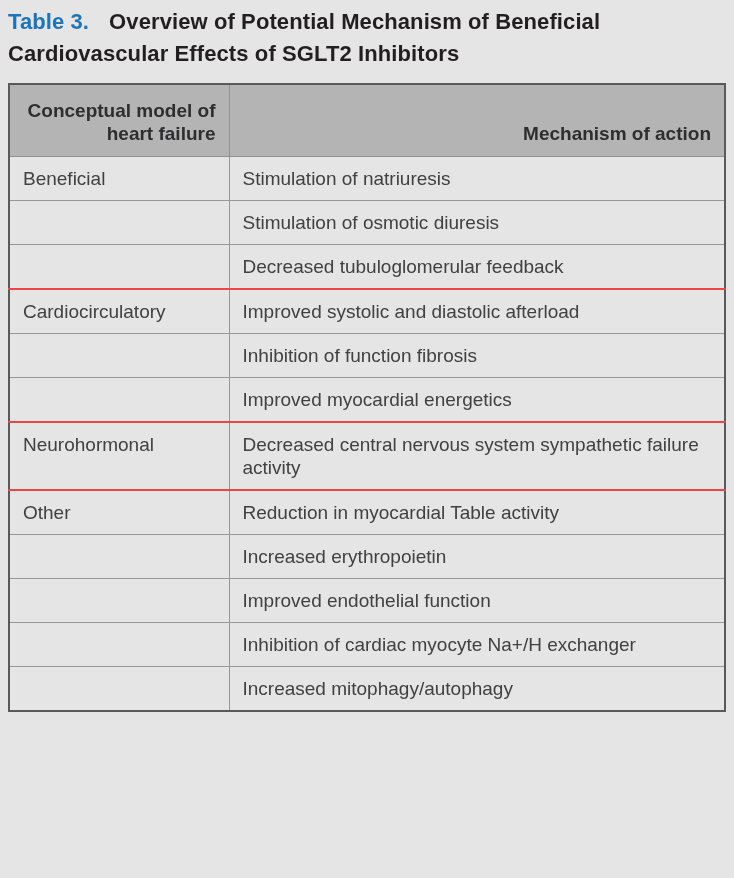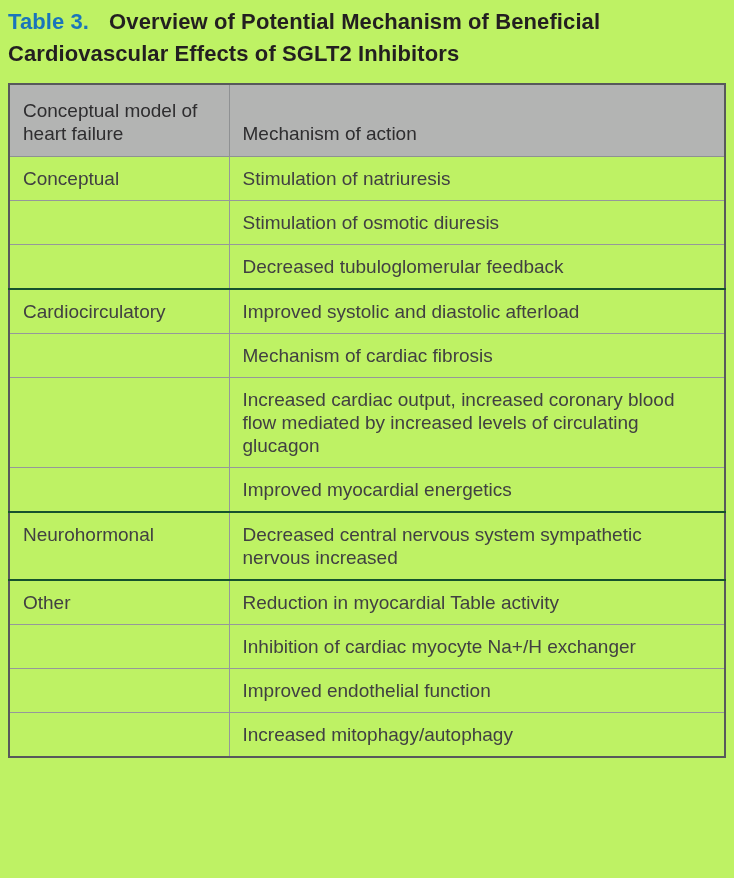--- a/index.html
+++ b/index.html
@@ -6,21 +6,21 @@
     margin: 0;
     padding: 0;
     background: #ffffff;
     font-family: "Liberation Sans", "DejaVu Sans", sans-serif;
   }
   .page {
     width: 734px;
     height: 878px;
     box-sizing: border-box;
     padding: 6px 8px 0 8px;
-    background: #bef264;
+    background: #e5e5e5;
     overflow: hidden;
   }
   .title {
     margin: 0 0 13px 0;
     font-size: 22px;
     line-height: 32px;
     font-weight: bold;
     color: #231f20;
     letter-spacing: 0.1px;
   }
@@ -38,31 +38,32 @@
     border: 1px solid #96989a;
     padding: 10px 13px;
     font-size: 19px;
     line-height: 23px;
     text-align: left;
     overflow-wrap: break-word;
   }
   table.tbl th {
     background: #b3b4b3;
     color: #2e2d2f;
-    font-weight: normal;
+    font-weight: bold;
     vertical-align: bottom;
     padding-top: 14px;
     padding-bottom: 11px;
     border-color: #8f9193;
+    text-align: right;
   }
   table.tbl { border: 2px solid #58595b; }
   thead tr th { border-bottom: 1px solid #6d6e71; }
   col.c1 { width: 220px; }
   tbody td { vertical-align: top; }
-  tbody tr.group-start td { border-top: 2px solid #14532d; }
+  tbody tr.group-start td { border-top: 2px solid #ef4444; }
 </style>
 </head>
 <body>
 
 <div class="page">
 
   <h2 class="title">
     <span class="label">Table 3.</span><span class="text">Overview of Potential Mechanism of Beneficial Cardiovascular Effects of SGLT2 Inhibitors</span>
   </h2>
 
@@ -72,62 +73,62 @@
       <col class="c2">
     </colgroup>
     <thead>
       <tr>
         <th>Conceptual model of heart failure</th>
         <th>Mechanism of action</th>
       </tr>
     </thead>
     <tbody id="table-body">
         <tr>
-          <td>Conceptual</td>
+          <td>Beneficial</td>
           <td>Stimulation of natriuresis</td>
         </tr>
         <tr>
           <td></td>
           <td>Stimulation of osmotic diuresis</td>
         </tr>
         <tr>
           <td></td>
           <td>Decreased tubuloglomerular feedback</td>
         </tr>
         <tr class="group-start">
           <td>Cardiocirculatory</td>
           <td>Improved systolic and diastolic afterload</td>
         </tr>
         <tr>
           <td></td>
-          <td>Mechanism of cardiac fibrosis</td>
-        </tr>
-        <tr>
-          <td></td>
-          <td>Increased cardiac output, increased coronary blood flow mediated by increased levels of circulating glucagon</td>
+          <td>Inhibition of function fibrosis</td>
         </tr>
         <tr>
           <td></td>
           <td>Improved myocardial energetics</td>
         </tr>
         <tr class="group-start">
           <td>Neurohormonal</td>
-          <td>Decreased central nervous system sympathetic nervous increased</td>
+          <td>Decreased central nervous system sympathetic failure activity</td>
         </tr>
         <tr class="group-start">
           <td>Other</td>
           <td>Reduction in myocardial Table activity</td>
         </tr>
         <tr>
           <td></td>
-          <td>Inhibition of cardiac myocyte Na+/H exchanger</td>
+          <td>Increased erythropoietin</td>
         </tr>
         <tr>
           <td></td>
           <td>Improved endothelial function</td>
+        </tr>
+        <tr>
+          <td></td>
+          <td>Inhibition of cardiac myocyte Na+/H exchanger</td>
         </tr>
         <tr>
           <td></td>
           <td>Increased mitophagy/autophagy</td>
         </tr>
       </tbody>
   </table>
 
 </div>
 

